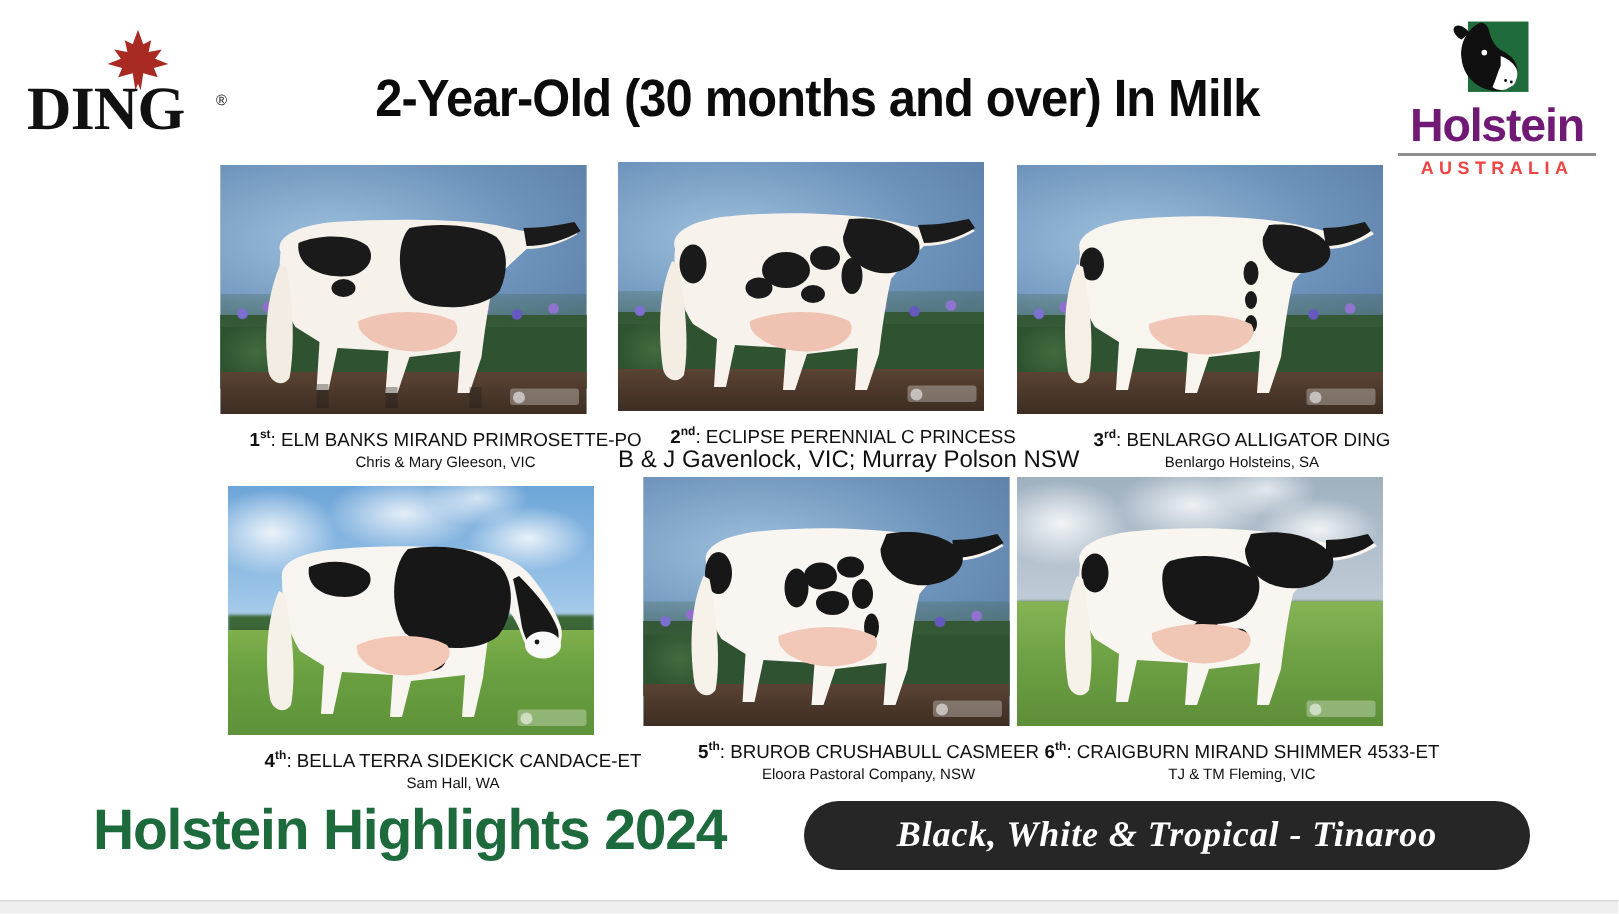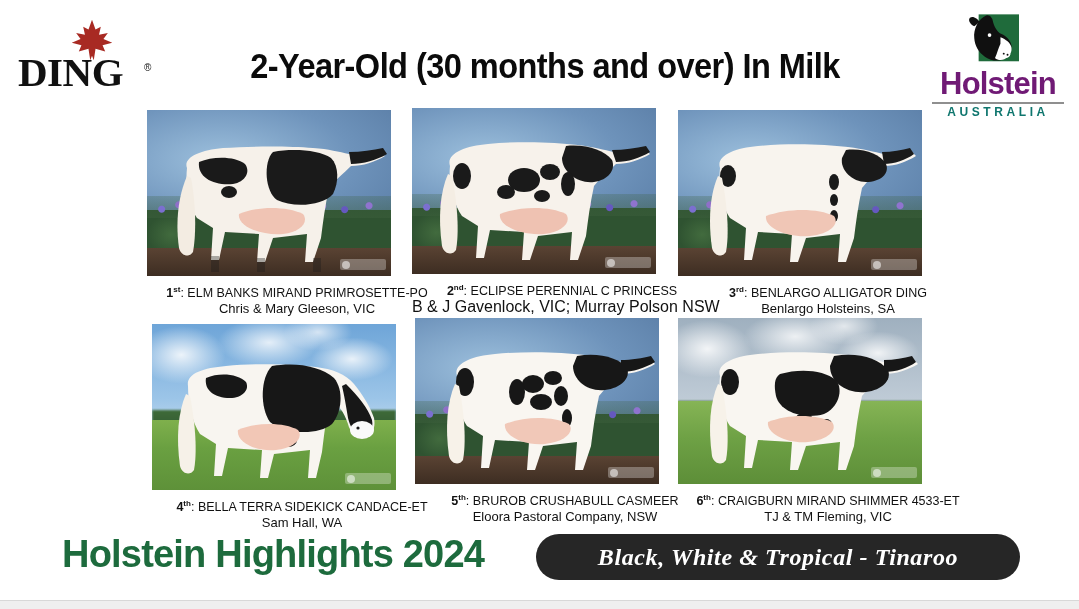--- a/index.html
+++ b/index.html
@@ -31,31 +31,31 @@
     white-space:nowrap;}
 
   .ha-logo{position:absolute;left:928px;top:10px;width:140px;height:112px;}
   .ha-mark{position:absolute;left:34px;top:0px;width:66px;height:60px;}
   .ha-word{position:absolute;left:0px;top:58px;width:140px;text-align:center;
     font-family:"Liberation Sans", sans-serif;font-weight:bold;font-size:31px;
     color:#701a75;letter-spacing:-0.8px;line-height:1;}
   .ha-rule{position:absolute;left:4px;top:92px;width:132px;height:2px;background:#8f8f8f;}
   .ha-sub{position:absolute;left:0px;top:95px;width:140px;text-align:center;
     font-family:"Liberation Sans", sans-serif;font-weight:bold;font-size:12px;
-    color:#0f766e;letter-spacing:3.6px;}
+    color:#ef4444;letter-spacing:3.6px;}
 
   
   .grid{position:absolute;left:0;top:0;width:1079px;height:609px;}
   .cell{position:absolute;width:300px;}
   .photo{position:relative;width:244px;height:166px;overflow:hidden;
     background:#6b7e94;border:0;}
   .cap{width:300px;text-align:center;margin-top:6px;
     font-family:"Liberation Sans", sans-serif;color:#111;}
   .cap .l1{font-size:12.5px;line-height:15px;white-space:nowrap;}
-  .cap .l2{font-size:13px;line-height:15px;white-space:nowrap;}
+  .cap .l2{font-size:10px;line-height:15px;white-space:nowrap;}
   .cap sup{font-size:8px;vertical-align:super;font-weight:bold;}
   .cap .rank{font-weight:bold;}
 
   
   .sky{position:absolute;left:0;top:0;width:100%;height:100%;}
   .sky.studio{background:
       radial-gradient(ellipse 120% 80% at 30% 30%, #9dc0dd 0%, #6e93bb 45%, #4b6d96 100%);}
   .sky.field{background:linear-gradient(#6ea5d8 0%, #9cc5e8 45%, #cfe2f2 72%, #e8f0f6 100%);}
   .sky.grey{background:linear-gradient(#9fb0bf 0%, #b9c6d2 40%, #cdd7e0 72%, #dfe6ec 100%);}
   .clouds{position:absolute;left:0;top:0;width:100%;height:62%;
@@ -264,21 +264,21 @@
           <path d="M26 56 C18 74 16 100 20 128 C22 136 30 138 34 132 C38 110 34 78 30 58 Z" fill="#f6f1e8"></path>
         </svg>
         <div class="wm"></div>
       </div>
       <div class="cap">
         <div class="l1"><span class="rank">4</span><sup>th</sup>: <span>BELLA TERRA SIDEKICK CANDACE-ET</span></div>
         <div class="l2"><span>Sam Hall, WA</span></div>
       </div>
     </div>
 
-    <div class="cell" style="left:415px;top:318px;">
+    <div class="cell" style="left:429px;top:318px;">
       <div class="photo">
         <div class="sky studio"></div>
         <div class="foliage" style="top:58%"></div>
         <div class="flowers" style="top:50%"></div>
         <div class="dirt"></div>
         <svg class="cow" style="left:6px;top:8px;width:236px;height:154px;" viewBox="0 0 236 154">
           <path d="M36 50 C32 38 50 30 74 28 C104 25 140 26 164 29 C180 31 190 34 200 36
                    C210 38 220 36 230 34 L234 38 C224 44 212 48 200 48 C192 56 184 62 178 70
                    C174 88 172 104 170 120 L162 144 L154 144 L156 116 L122 120 L114 144 L106 144
                    L108 116 L74 114 L68 142 L60 142 L62 110 L46 100 C38 88 34 68 36 50 Z" fill="#f9f6f1"></path>

